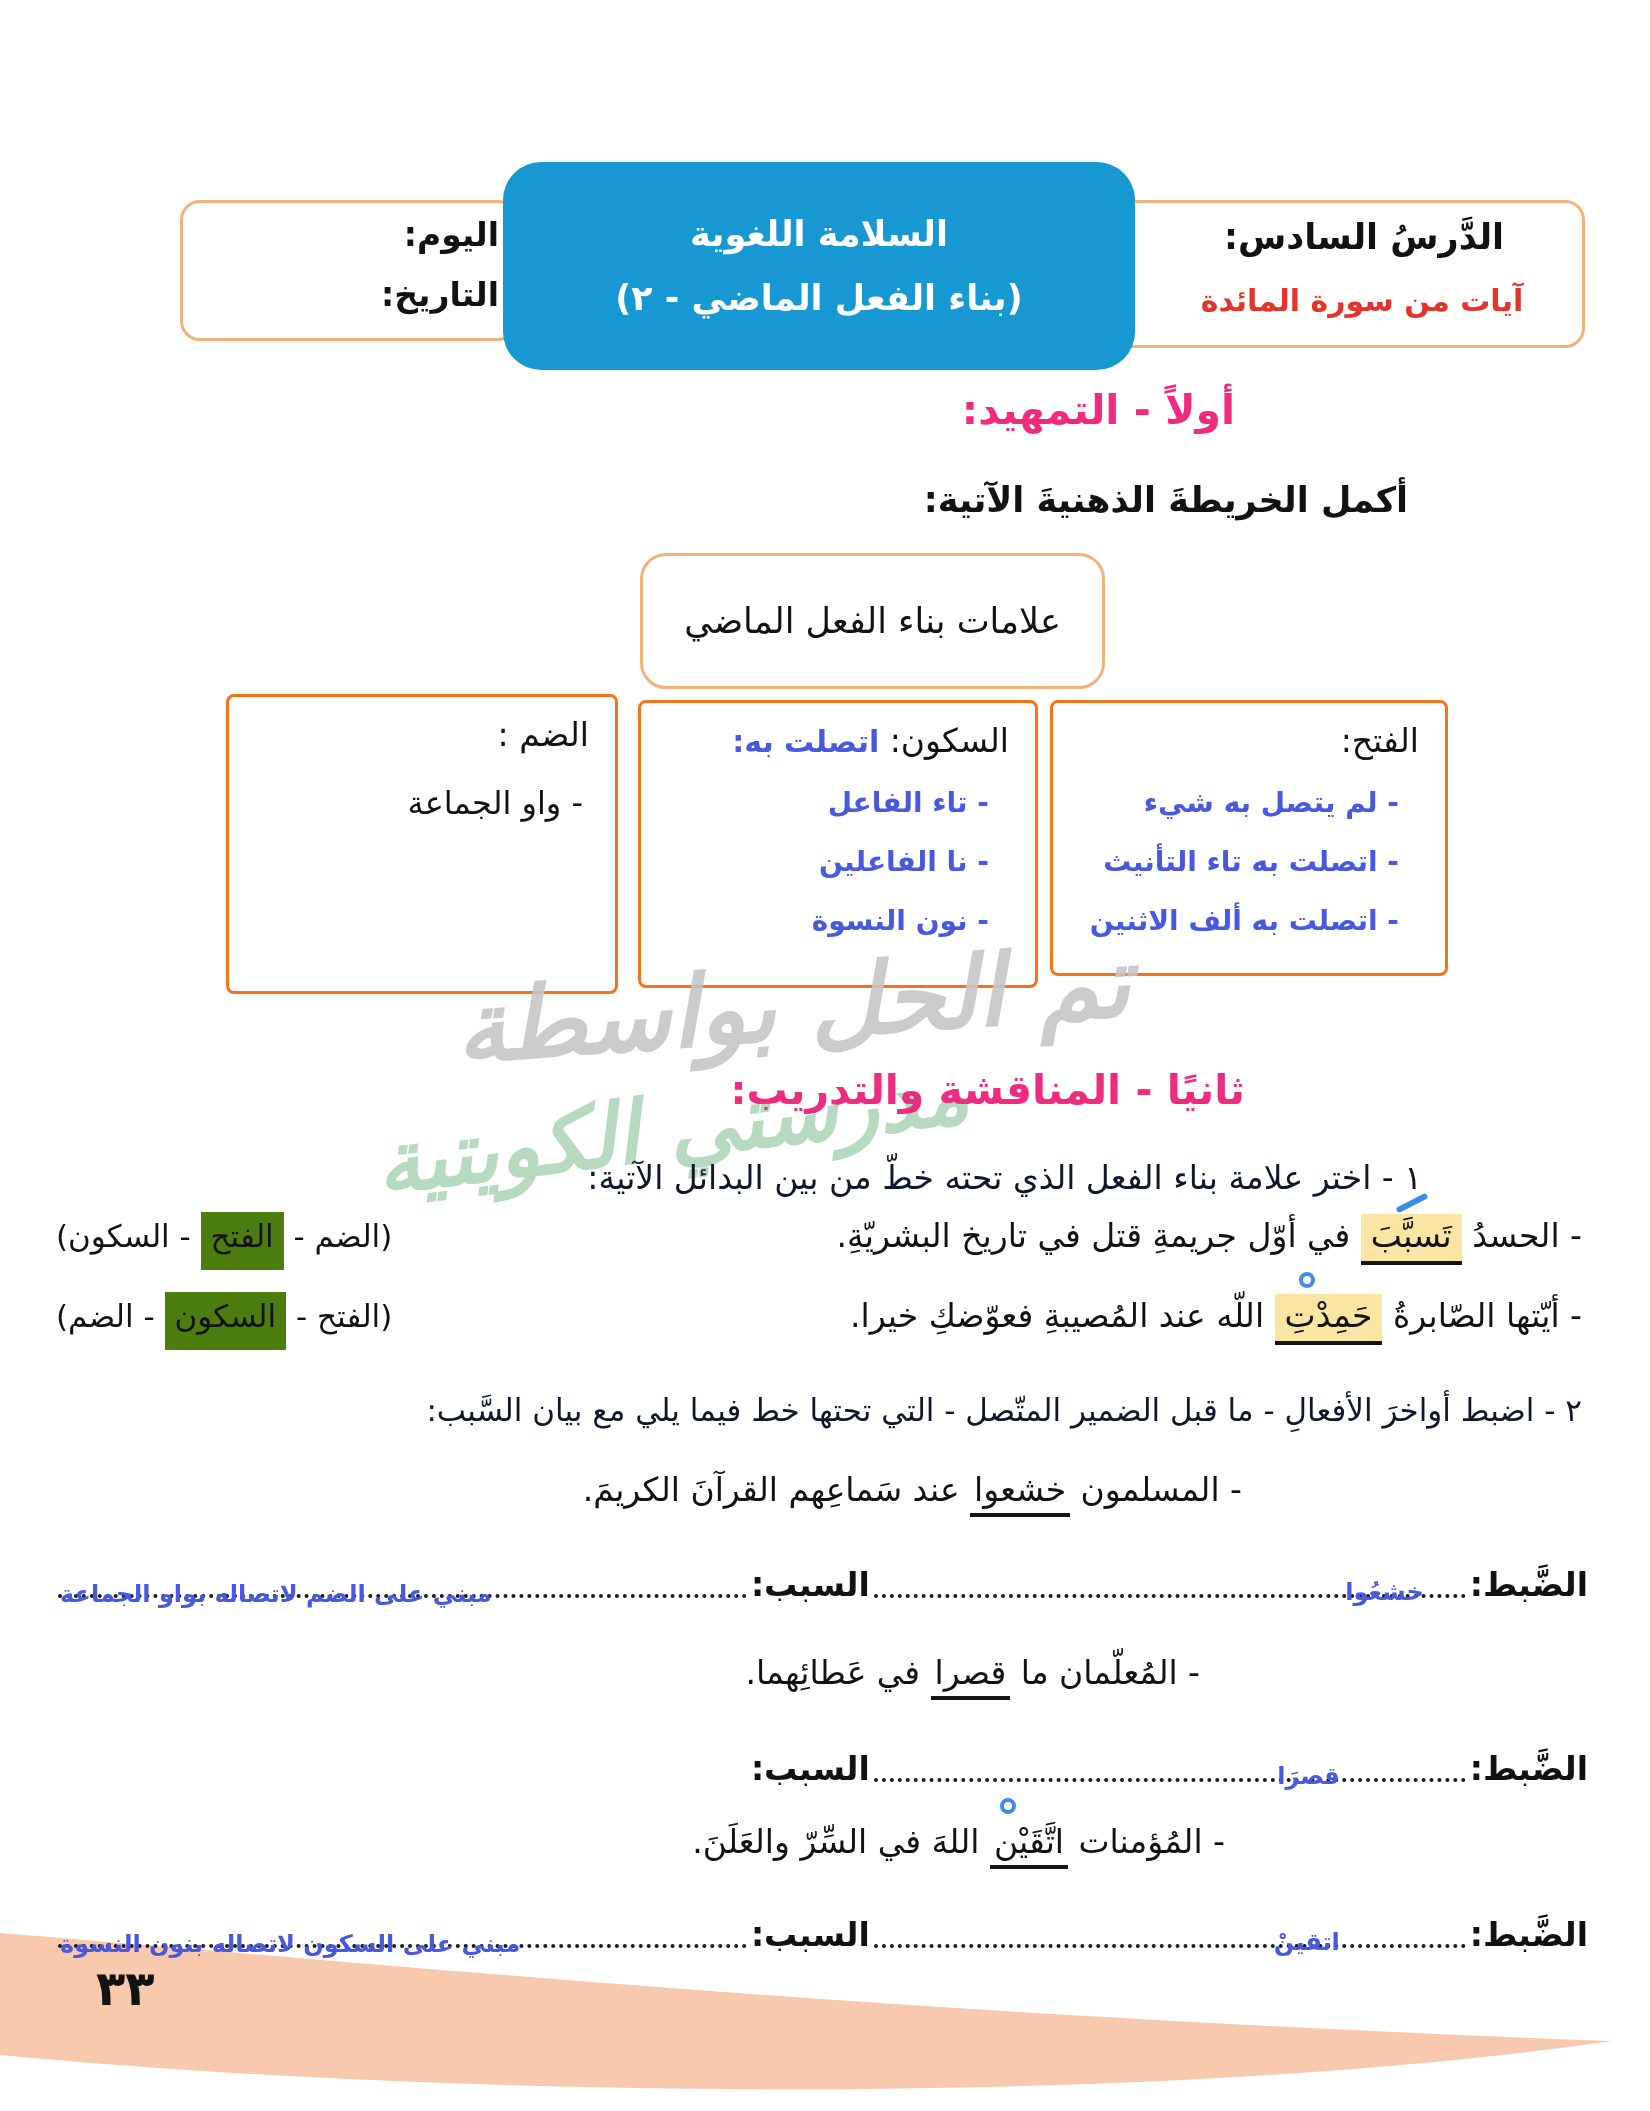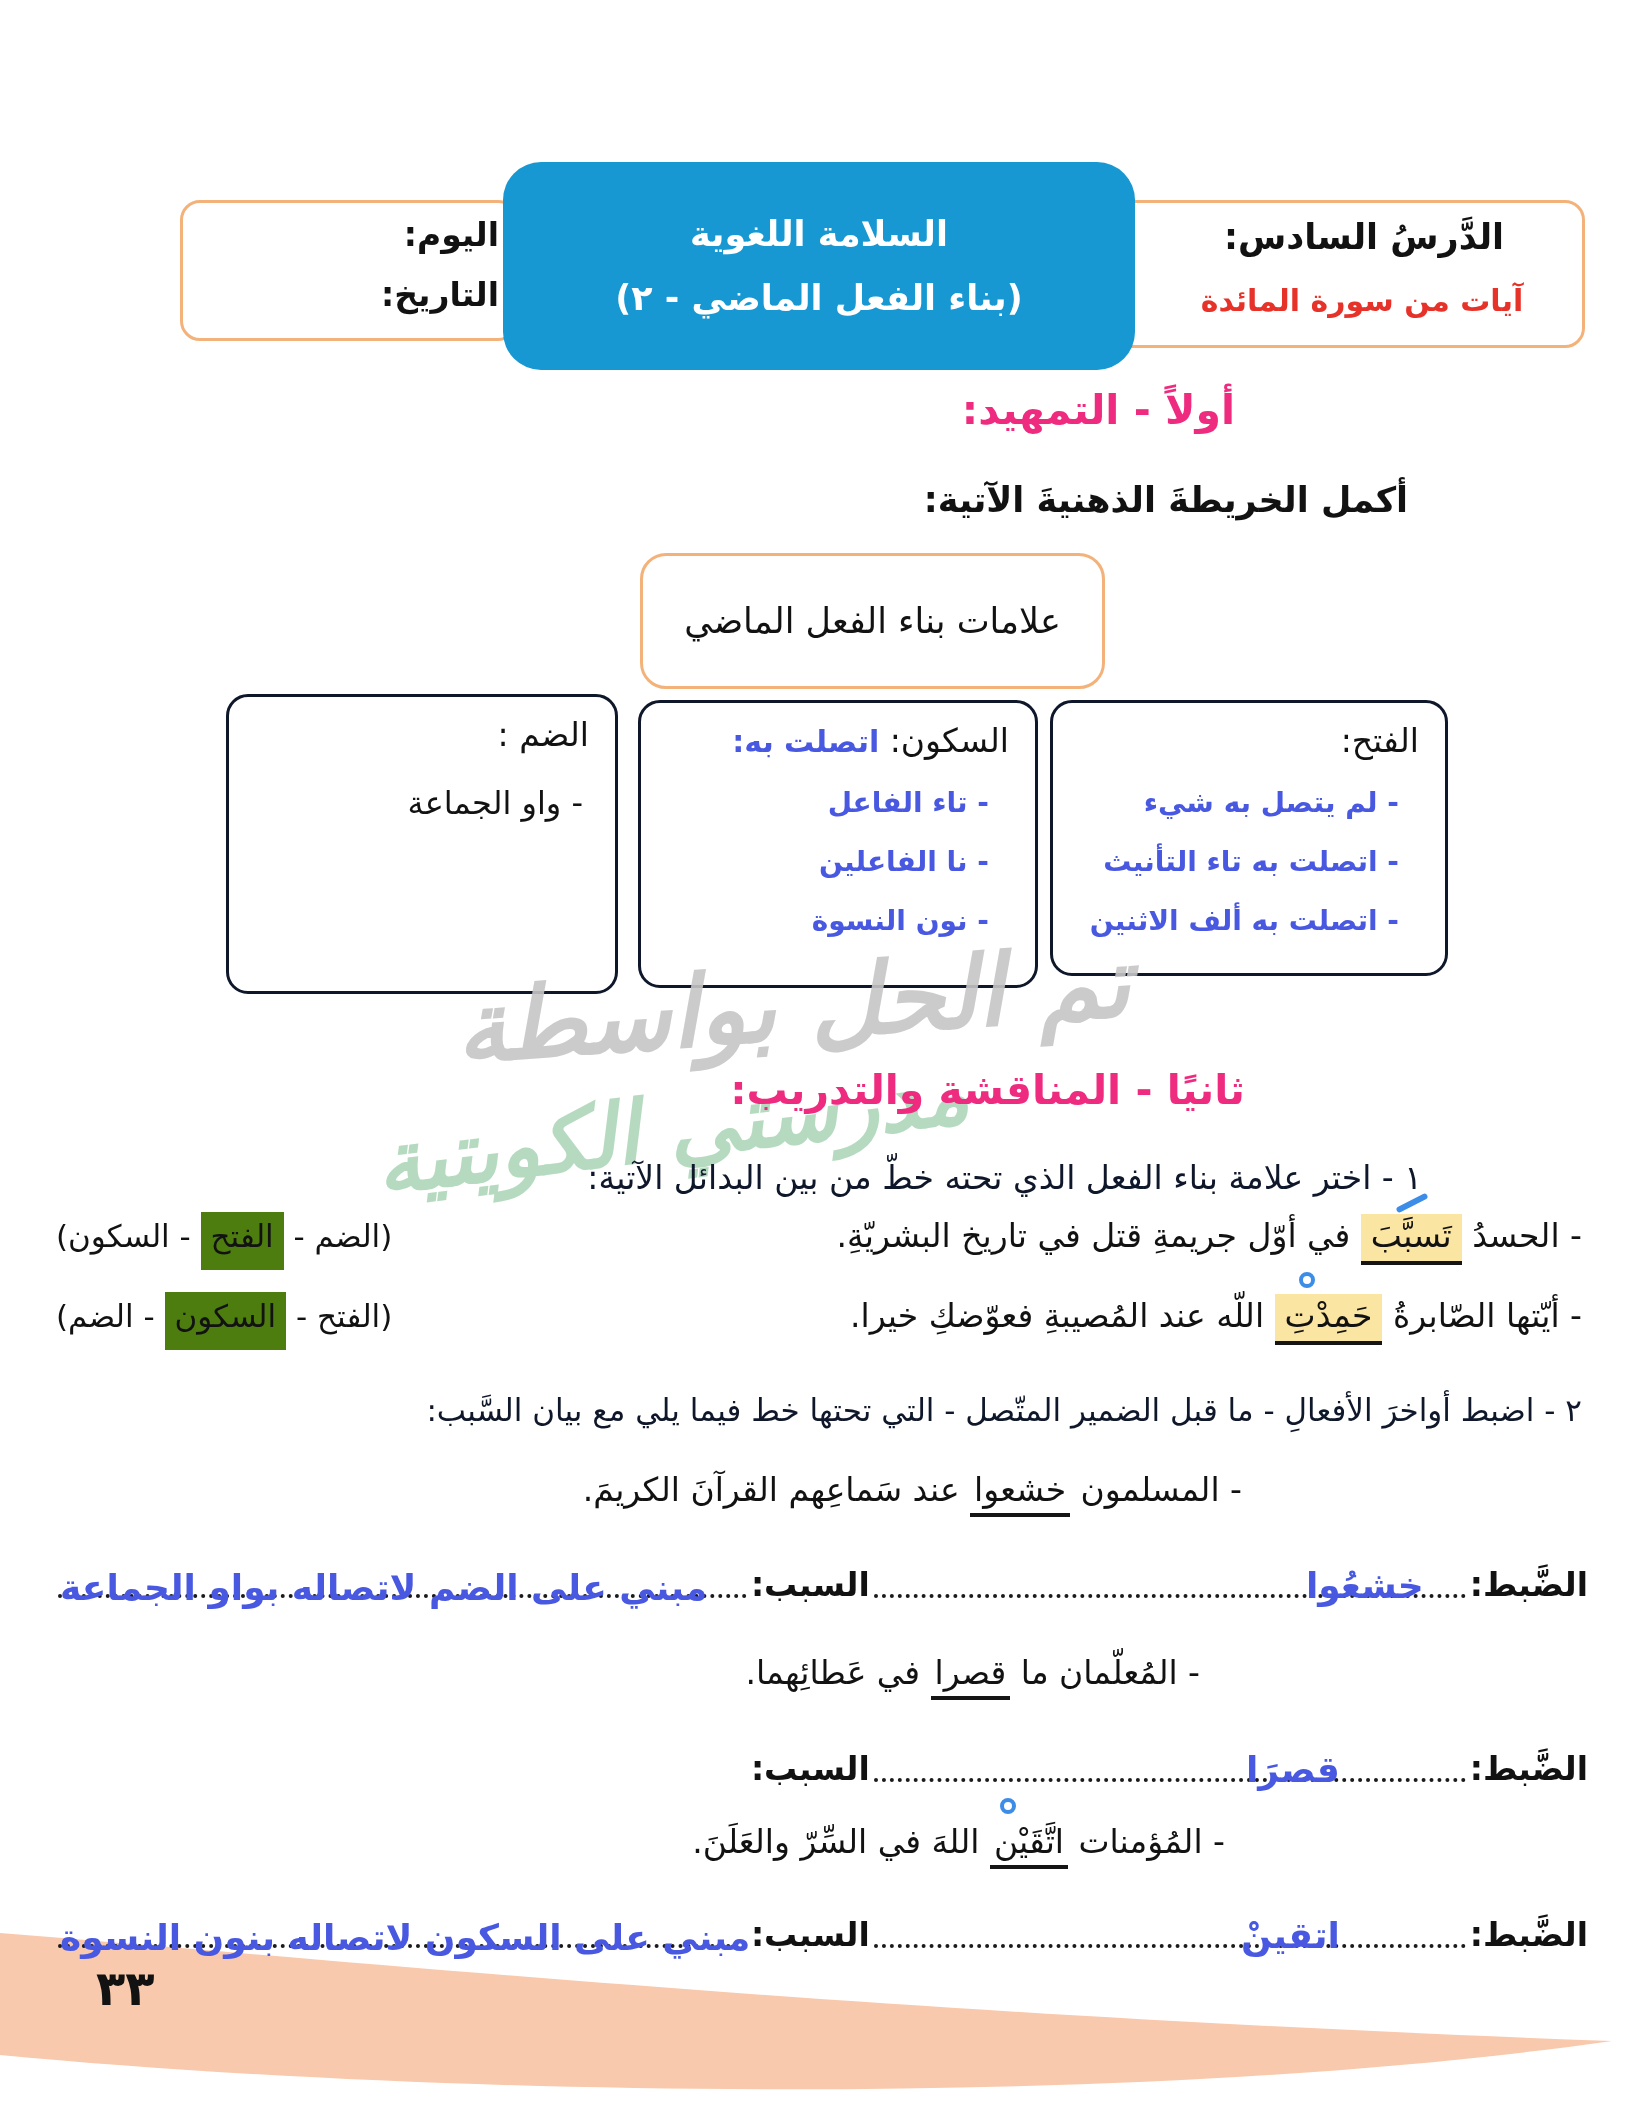--- a/index.html
+++ b/index.html
@@ -20,21 +20,21 @@
   .day-line{top:12px;}
   .tarikh-line{top:72px;}
   
   .h-pink{position:absolute;color:#ee2b7f;font-size:41px;font-weight:bold;white-space:nowrap;z-index:2;}
   .h1{top:386px;right:415px;}
   .h2{top:1066px;right:405px;}
   .instruction{position:absolute;top:480px;right:242px;font-size:35px;font-weight:bold;white-space:nowrap;}
   
   .mm-root{position:absolute;top:553px;right:545px;width:465px;height:136px;border:3px solid #f4b27b;border-radius:26px;
     display:flex;align-items:center;justify-content:center;font-size:35px;box-sizing:border-box;background:#fff;}
-  .mm-box{position:absolute;border:3px solid #0f172a;border-radius:22px;padding:18px 26px;box-sizing:border-box;background:transparent;}
+  .mm-box{position:absolute;border:3px solid #f97316;border-radius:8px;padding:18px 26px;box-sizing:border-box;background:transparent;}
   .mm-fatha{top:700px;right:202px;width:398px;height:276px;}
   .mm-sukun{top:700px;right:612px;width:400px;height:288px;}
   .mm-damma{top:694px;right:1032px;width:392px;height:300px;}
   .mm-title{font-size:33px;}
   .mm-title-blue{color:#4858e0;font-weight:bold;font-size:30px;}
   .mm-item{font-size:28px;font-weight:bold;color:#4858e0;margin-top:26px;padding-right:20px;white-space:nowrap;}
   .mm-item::before{content:"-  ";}
   .mm-item-dark{color:#121212;font-weight:normal;font-size:32px;padding-right:6px;margin-top:30px;}
   
   .wm{position:absolute;font-style:italic;font-weight:bold;white-space:nowrap;pointer-events:none;z-index:1;}
@@ -59,21 +59,21 @@
   .qc{top:1822px;right:425px;}
   .uline{border-bottom:4px solid #151515;padding:0 4px 4px;position:relative;display:inline-block;}
   
   .ans-row{position:absolute;right:62px;left:54px;display:flex;align-items:flex-end;font-size:33px;z-index:2;}
   .ra{top:1556px;} .rb{top:1740px;} .rc{top:1906px;}
   .lab{font-weight:bold;white-space:nowrap;padding-bottom:6px;}
   .dots{position:relative;height:54px;}
   .dots::before{content:"";position:absolute;left:4px;right:4px;bottom:12px;border-bottom:4px dotted #1b1b1b;}
   .dots-dabt{flex:0 0 600px;}
   .dots-sabab{flex:1 1 auto;}
-  .ans{position:absolute;bottom:4px;color:#4858e0;font-weight:bold;font-size:36px;white-space:nowrap;}
+  .ans{position:absolute;bottom:4px;color:#4858e0;font-weight:bold;font-size:24px;white-space:nowrap;}
   .ans-dabt{right:46px;}
   .rb .ans-dabt,.rc .ans-dabt{right:130px;}
   .ans-sabab{left:6px;bottom:2px;}
   
   .swoosh{position:absolute;top:1915px;left:0;width:1650px;height:196px;z-index:0;}
   .pagenum{position:absolute;top:1960px;left:96px;font-size:48px;font-weight:bold;z-index:3;}
 </style>
 </head>
 <body>
 

